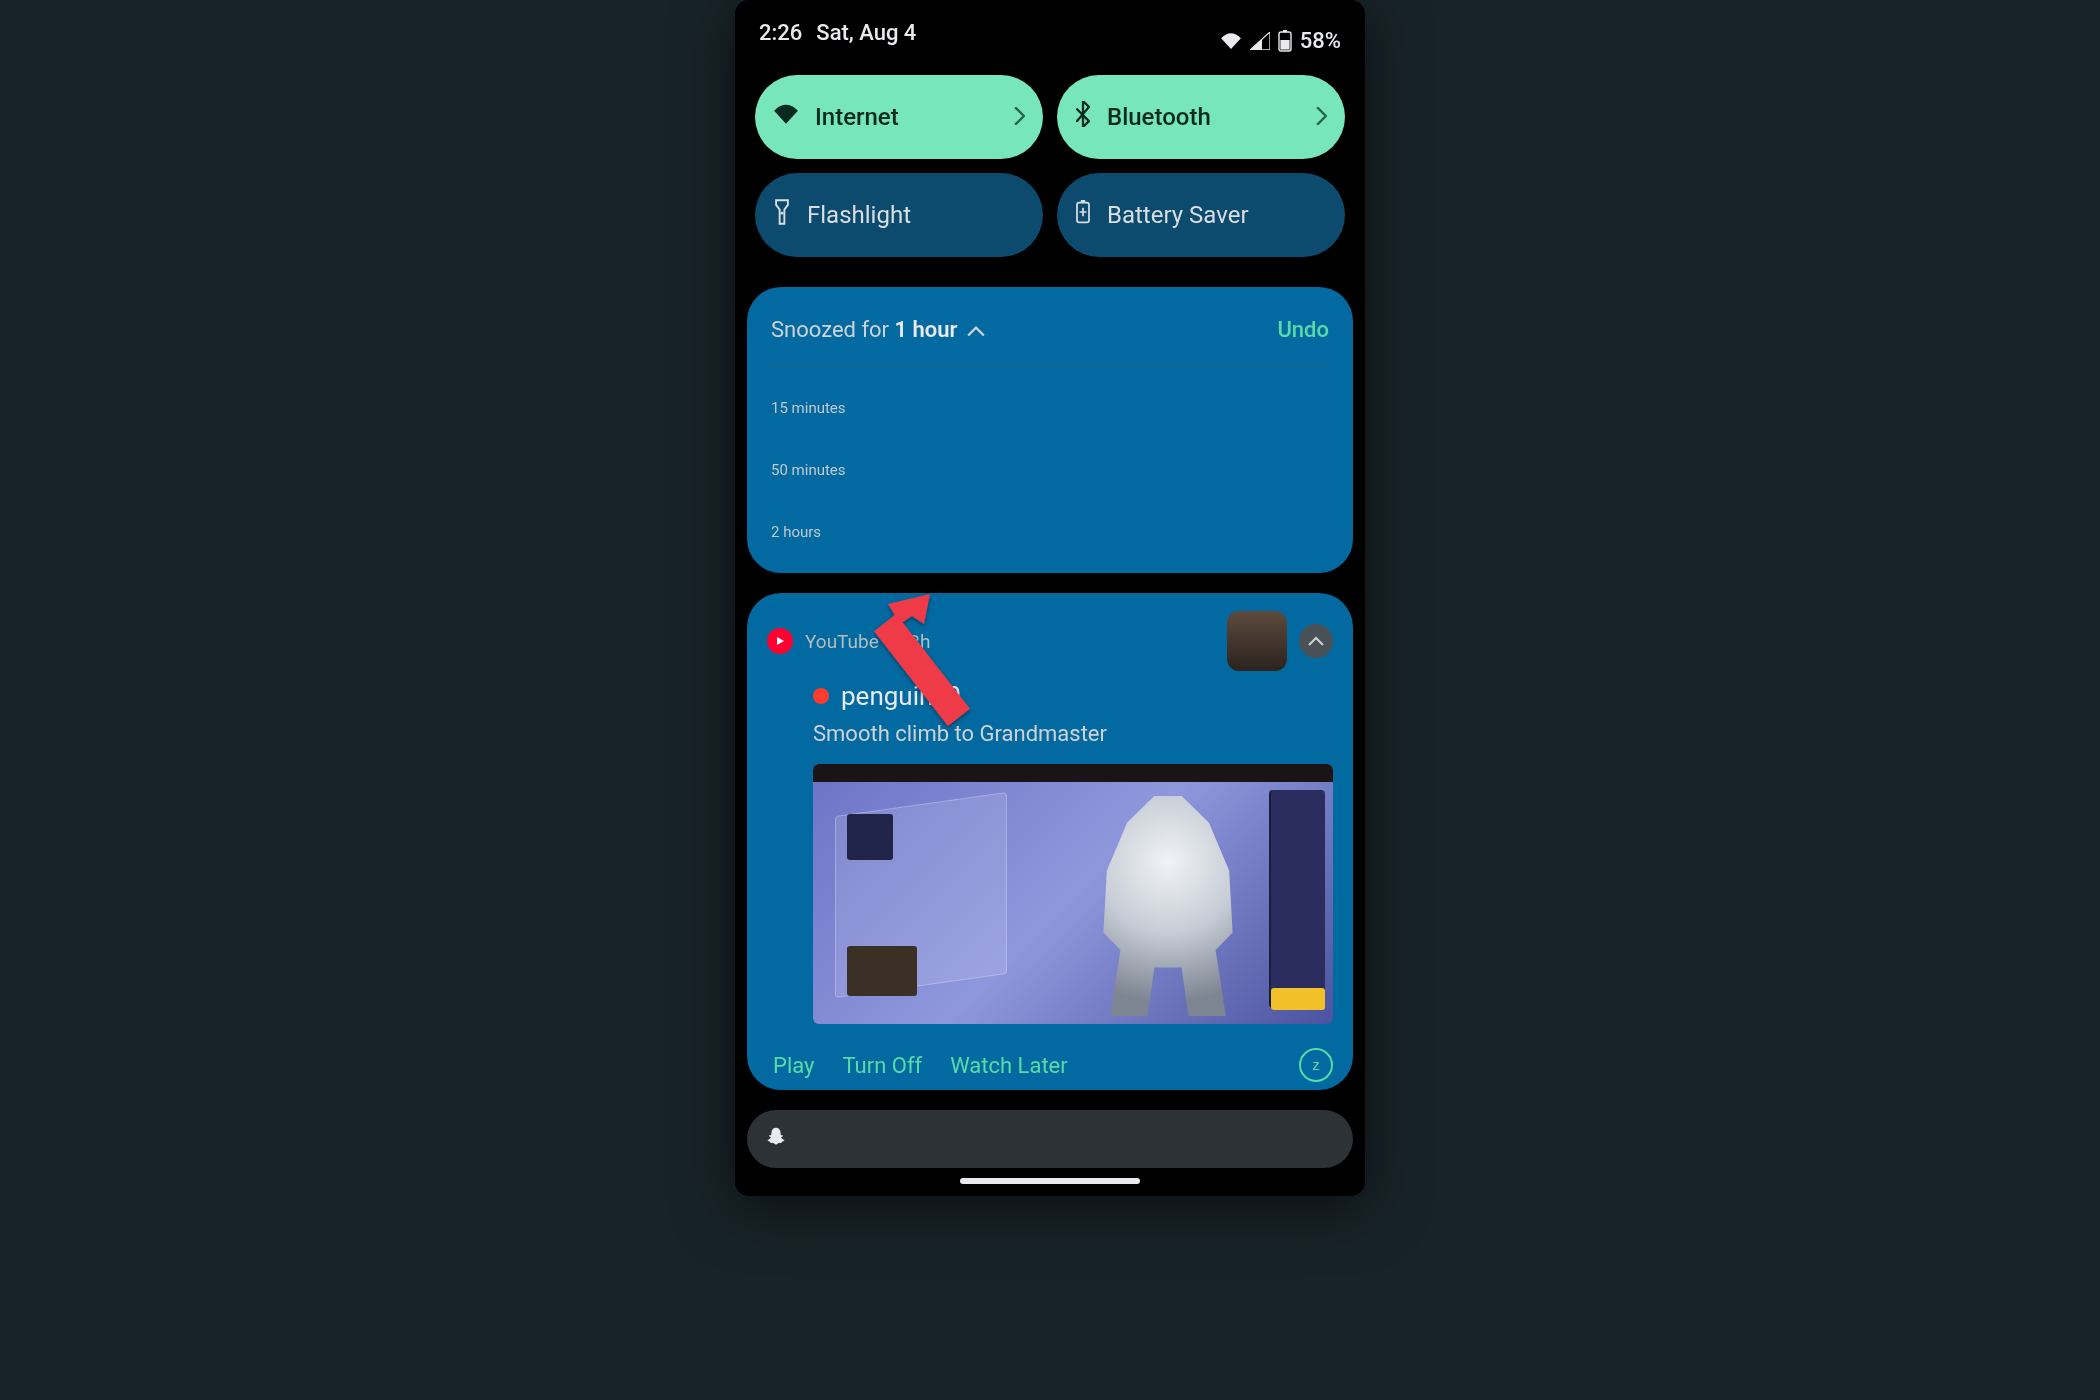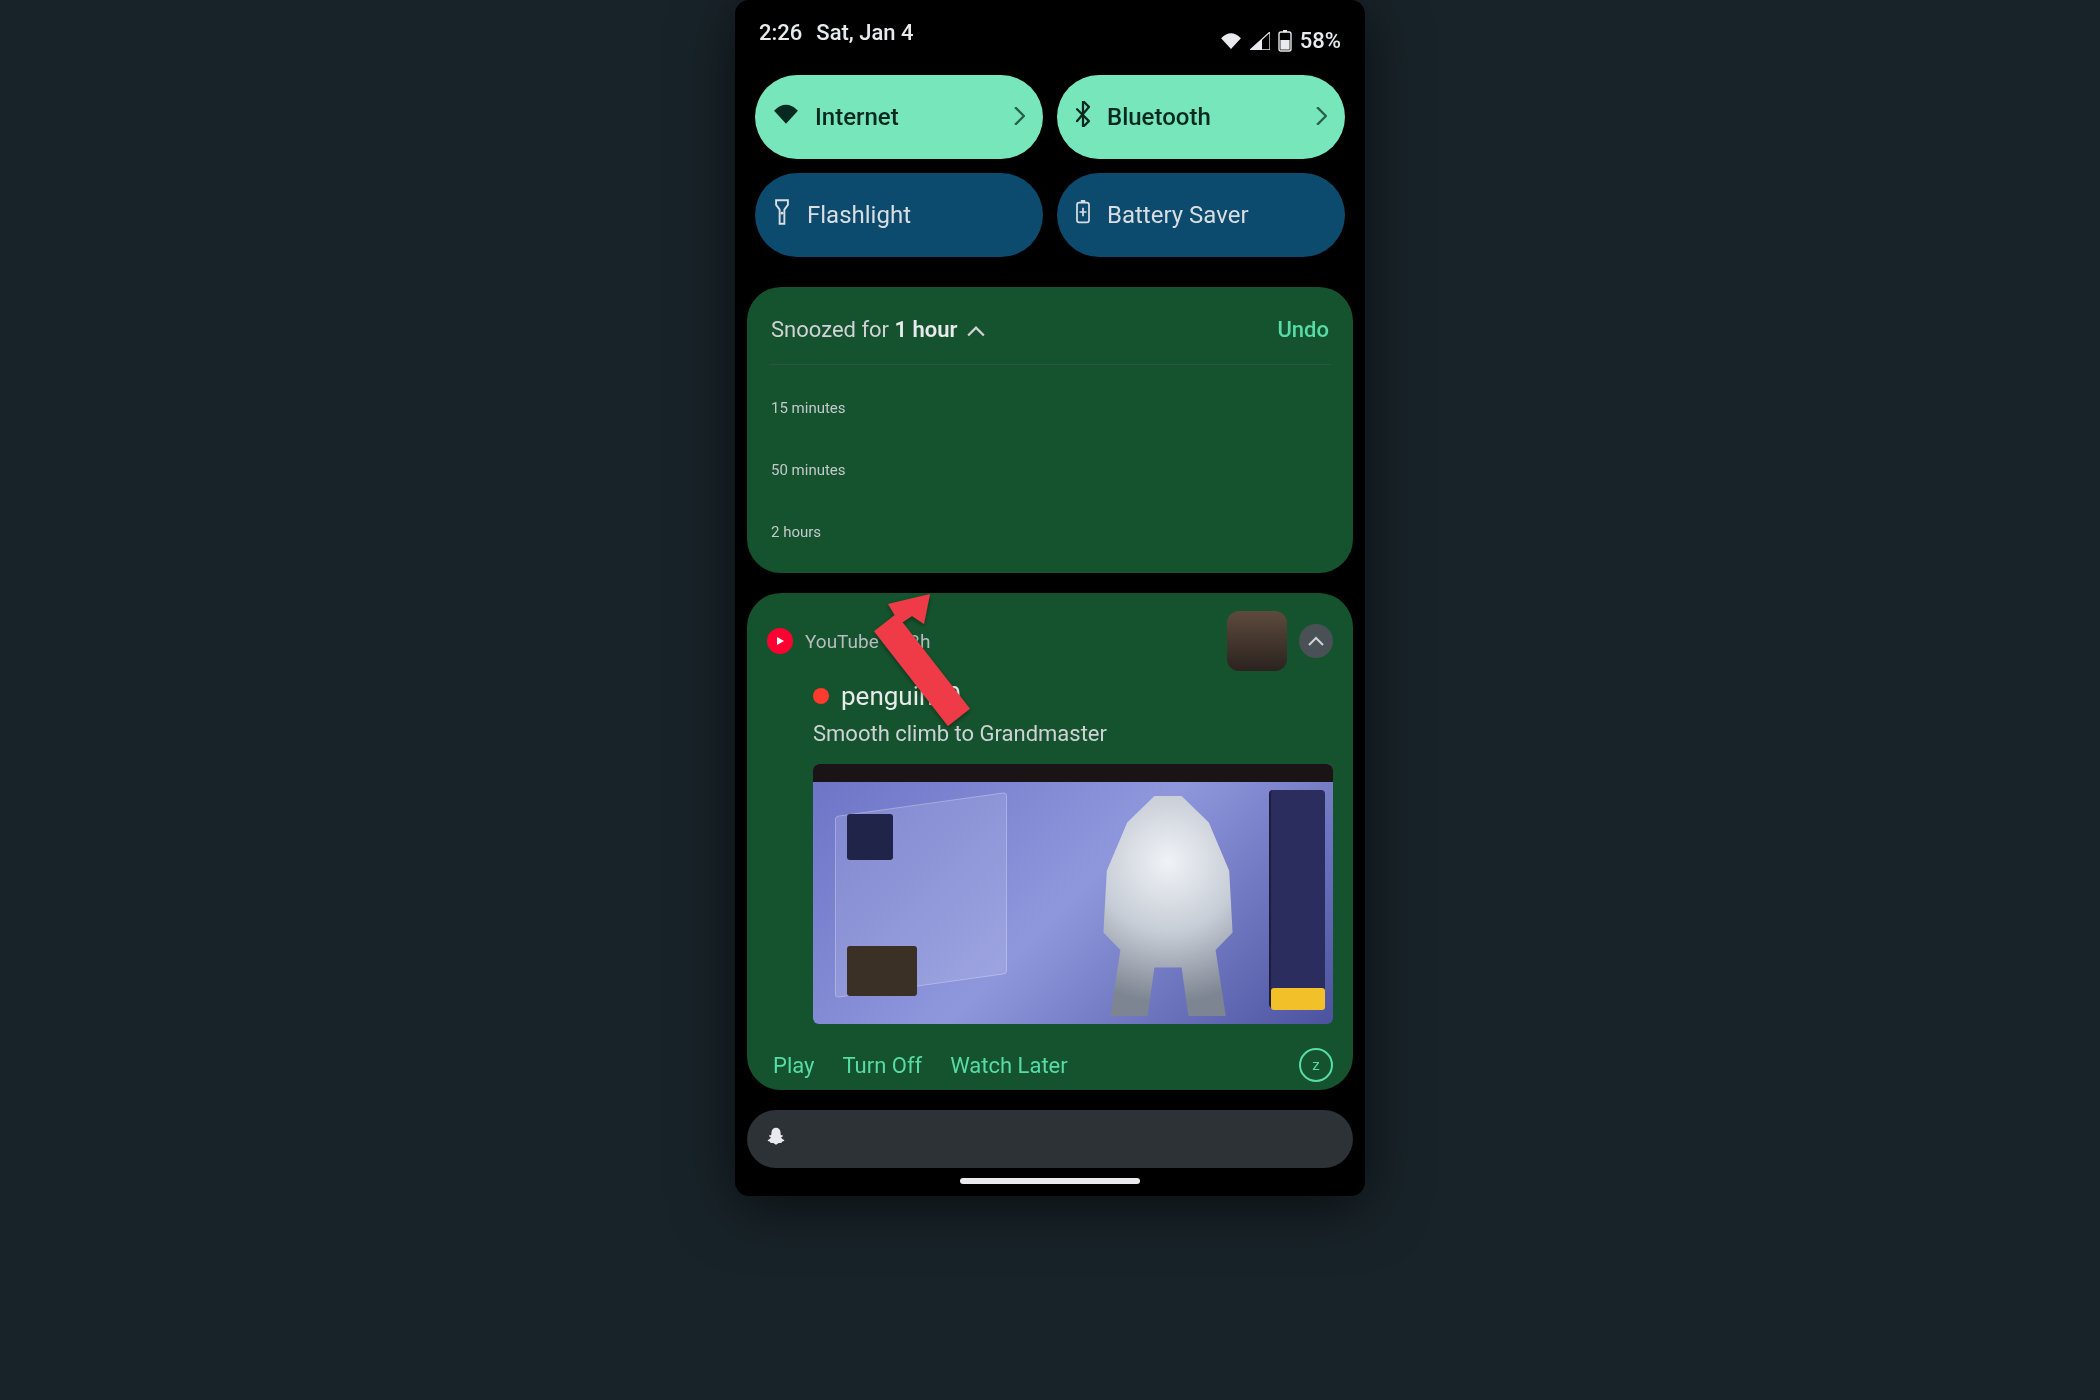--- a/index.html
+++ b/index.html
@@ -14,21 +14,21 @@
 
   
   .tiles{padding:14px 20px 6px 20px;display:grid;grid-template-columns:1fr 1fr;gap:14px;}
   .tile{height:84px;border-radius:42px;display:flex;align-items:center;padding:0 18px;gap:16px;font-size:24px;color:#d9dee2;background:#0c4a6e;position:relative;}
   .tile.active{background:#77e7bb;color:#072a20;font-weight:500;}
   .tile .chev{position:absolute;right:18px;opacity:.7;}
   .tile svg{flex:0 0 auto;}
 
   
   .cards{padding:24px 12px 0 12px;display:flex;flex-direction:column;gap:20px;}
-  .card{background:#14532d;border-radius:34px;padding:22px 22px;}
+  .card{background:#0369a1;border-radius:34px;padding:22px 22px;}
 
   
   .snooze-head{display:flex;align-items:center;justify-content:space-between;color:#cfd3d6;font-size:22px;border-bottom:1px solid #48505788;padding:8px 2px 22px 2px;margin-bottom:12px;}
   .snooze-head .left{display:flex;align-items:center;gap:10px;}
   .snooze-head strong{color:#e8eaed;font-weight:600;}
   .snooze-opt{color:#c4c9cd;font-size:15px;padding:22px 2px;}
   .undo{color:#58dba7;font-weight:500;font-size:22px;}
 
   
   .arrow{position:absolute;left:830px;top:580px;pointer-events:none;}
@@ -67,21 +67,21 @@
 </style>
 </head>
 <body>
 
 <div class="stage">
   <div class="shot">
 
     <div class="statusbar">
       <div class="left">
         <span>2:26</span>
-        <span>Sat, Jan 4</span>
+        <span>Sat, Aug 4</span>
       </div>
       <div class="right">
         <span class="sicon">
           <svg width="22" height="18" viewBox="0 0 24 20">
               <path d="M1 7 Q12 -4 23 7 L12 19 Z" fill="#e8eaed"></path>
             </svg>
         </span>
         <span class="sicon">
           <svg width="20" height="18" viewBox="0 0 20 18">
               <path d="M0 18 L20 18 L20 0 Z" fill="none" stroke="#e8eaed" stroke-width="1.3"></path>

